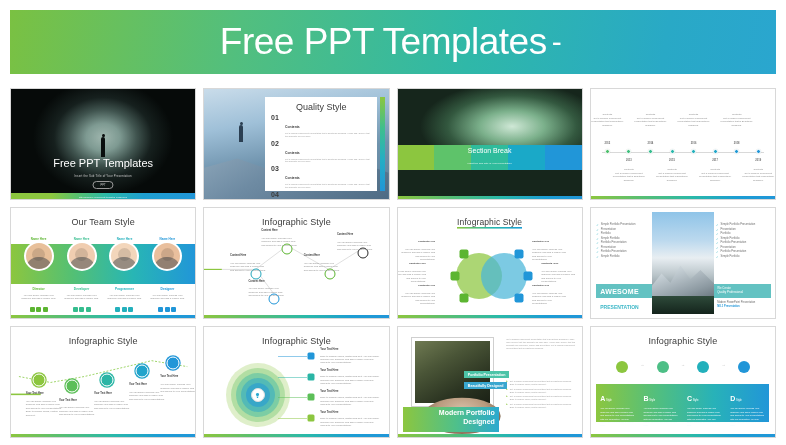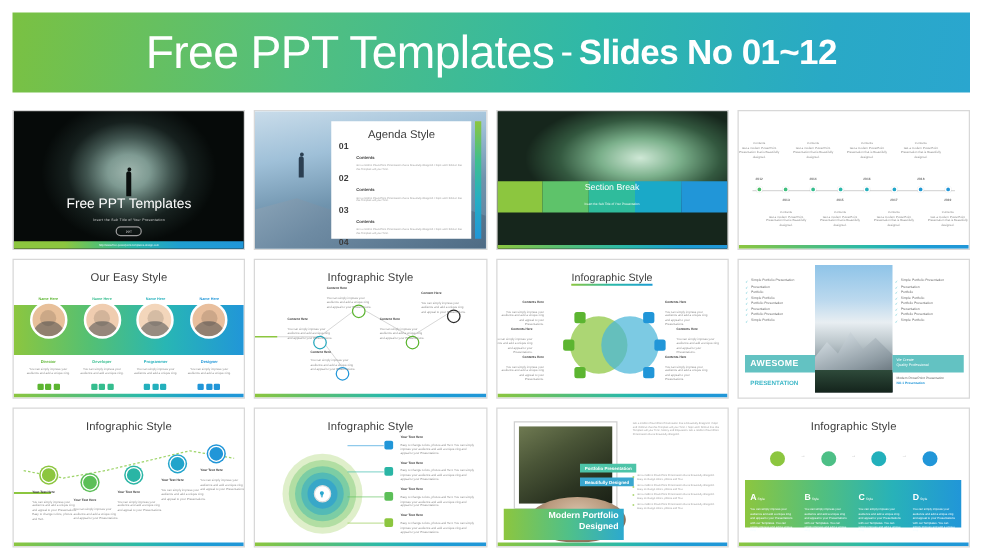--- a/index.html
+++ b/index.html
@@ -155,42 +155,41 @@
   .arrow { position:absolute; top:34%; font-size:4px; color:#bdbdbd; transform:translate(-50%,-50%); }
 </style>
 </head>
 <body>
 
 <div class="page">
 
   <div class="banner">
     <span class="banner-text banner-main">Free PPT Templates</span>
     <span class="banner-text banner-dash">-</span>
-    <span class="banner-text banner-sub">Slides No 01~12</span>
   </div>
 
   <div class="grid">
 
     <div class="slide">
       <div class="cave"></div>
       <div class="cave-fig"></div>
       <div class="s1-title">Free PPT Templates</div>
       <div class="s1-sub">Insert the Sub Title of Your Presentation</div>
       <div class="s1-btn">PPT</div>
       <div class="s1-bar"></div>
       <div class="s1-bar-txt">http://www.free-powerpoint-templates-design.com</div>
     </div>
 
     <div class="slide">
       <div class="s2-photo"></div>
       <div class="s2-rocks"></div>
       <div class="s2-man"></div>
       <div class="s2-edge"></div>
       <div class="s2-card">
-        <div class="s2-title">Agenda Style</div>
+        <div class="s2-title">Quality Style</div>
         <div class="s2-row">
           <span class="s2-num">01</span>
           <span><span class="s2-ct">Contents</span>
           <span class="micro2" style="display:block">Get a modern PowerPoint  Presentation that is beautifully designed. I hope and I believe that this Template will your Time.</span></span>
         </div>
         <div class="s2-row">
           <span class="s2-num">02</span>
           <span><span class="s2-ct">Contents</span>
           <span class="micro2" style="display:block">Get a modern PowerPoint  Presentation that is beautifully designed. I hope and I believe that this Template will your Time.</span></span>
         </div>
@@ -270,21 +269,21 @@
           <div class="tl-yr" style="left:90.89999999999999%;top:64%">2019</div>
           <div class="tl-blk" style="left:90.89999999999999%;top:72%">
             <div class="micro" style=" ">Contents</div>
             <div class="micro" style=" ">Get a modern PowerPoint Presentation that is Beautifully designed.</div>
           </div>
         </div>
       <div class="accent-bar"></div>
     </div>
 
     <div class="slide">
-      <div class="ttl" style="margin-top:9px;font-size:9px">Our Easy Style</div>
+      <div class="ttl" style="margin-top:9px;font-size:9px">Our Team Style</div>
       <div class="tm-band"></div>
       <div id="tm-items">
           <div class="lbl-g" style="position:absolute;left:15%;top:26%;transform:translateX(-50%);color:#5cb531">Name Here</div>
           <div class="tm-av" style="left:15%;background:#e8c09a">
             <div style="position:absolute;left:50%;top:18%;width:13px;height:13px;margin-left:-6.5px;border-radius:50%;background:rgba(0,0,0,0.12)"></div>
             <div style="position:absolute;left:50%;bottom:0;width:26px;height:12px;margin-left:-13px;border-radius:13px 13px 0 0;background:rgba(40,50,60,0.45)"></div>
           </div>
           <div style="position:absolute;left:15%;top:72%;transform:translateX(-50%);font-size:3.2px;font-weight:700;color:#5cb531">Director</div>
           <div class="micro" style="position:absolute;left:15%;top:78%;width:38px;transform:translateX(-50%);text-align:center">You can simply impress your audience and add a unique zing.</div>
           <div class="tm-ico" style="left:15%;top:90%">

